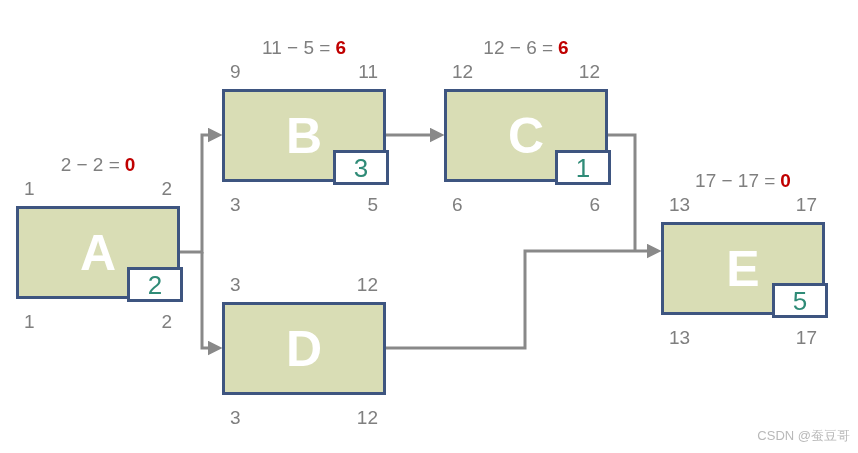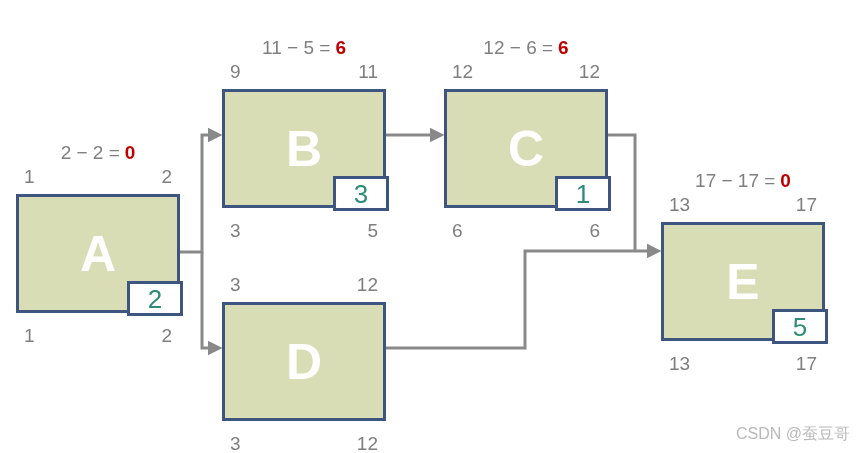--- a/index.html
+++ b/index.html
@@ -3,22 +3,22 @@
 <meta charset="utf-8">
 <style>
   html, body { margin:0; padding:0; background:#ffffff; }
   body {
     width:858px; height:453px; position:relative; overflow:hidden;
     font-family:"Liberation Sans", sans-serif;
   }
   .canvas { position:absolute; left:0; top:0; width:858px; height:453px; }
   svg.connectors { position:absolute; left:0; top:0; z-index:1; }
 
-  .node { position:absolute; width:164px; height:119px; z-index:2; }
-  .node-a { left:16px;  top:194px; }
+  .node { position:absolute; width:164px; height:93px; z-index:2; }
+  .node-a { left:16px;  top:206px; }
   .node-b { left:222px; top:89px;  }
   .node-c { left:444px; top:89px;  }
   .node-d { left:222px; top:302px; }
   .node-e { left:661px; top:205px;margin-top:17px; }
 
   .box {
     position:absolute; left:0; top:0; right:0; bottom:0;
     background:#d9ddb5; border:3px solid #3e5580; box-sizing:border-box;
     display:flex; align-items:center; justify-content:center;
   }
@@ -43,21 +43,21 @@
 
   .slack {
     position:absolute; top:-52px; left:-40px; right:-40px;
     text-align:center; font-size:19px; line-height:22px;
     color:#7f7f7f; white-space:nowrap; z-index:2;
   }
   .slack-val { color:#c00000; font-weight:bold; margin-left:5px; }
 
   .watermark {
     position:absolute; right:8px; bottom:8px;
-    color:#b9b9b9; font-size:16px; z-index:2;
+    color:#b9b9b9; font-size:13px; z-index:2;
   }
 </style>
 </head>
 <body>
 
 <div class="canvas">
 
   <svg class="connectors" width="858" height="453" viewBox="0 0 858 453">
     <defs>
       <marker id="arrow" viewBox="0 0 10 10" refX="1" refY="5" markerWidth="5" markerHeight="5" orient="auto">

